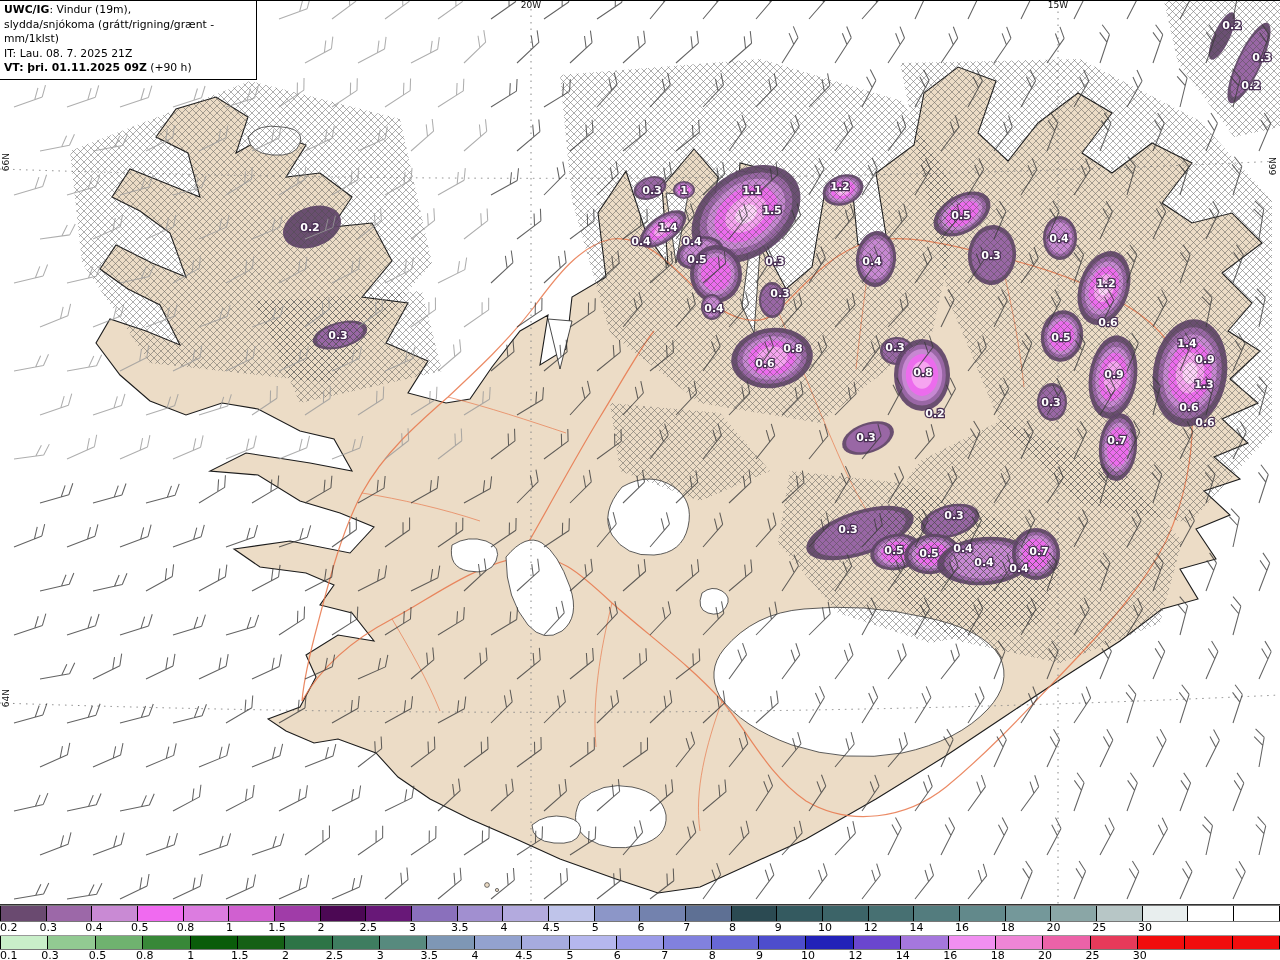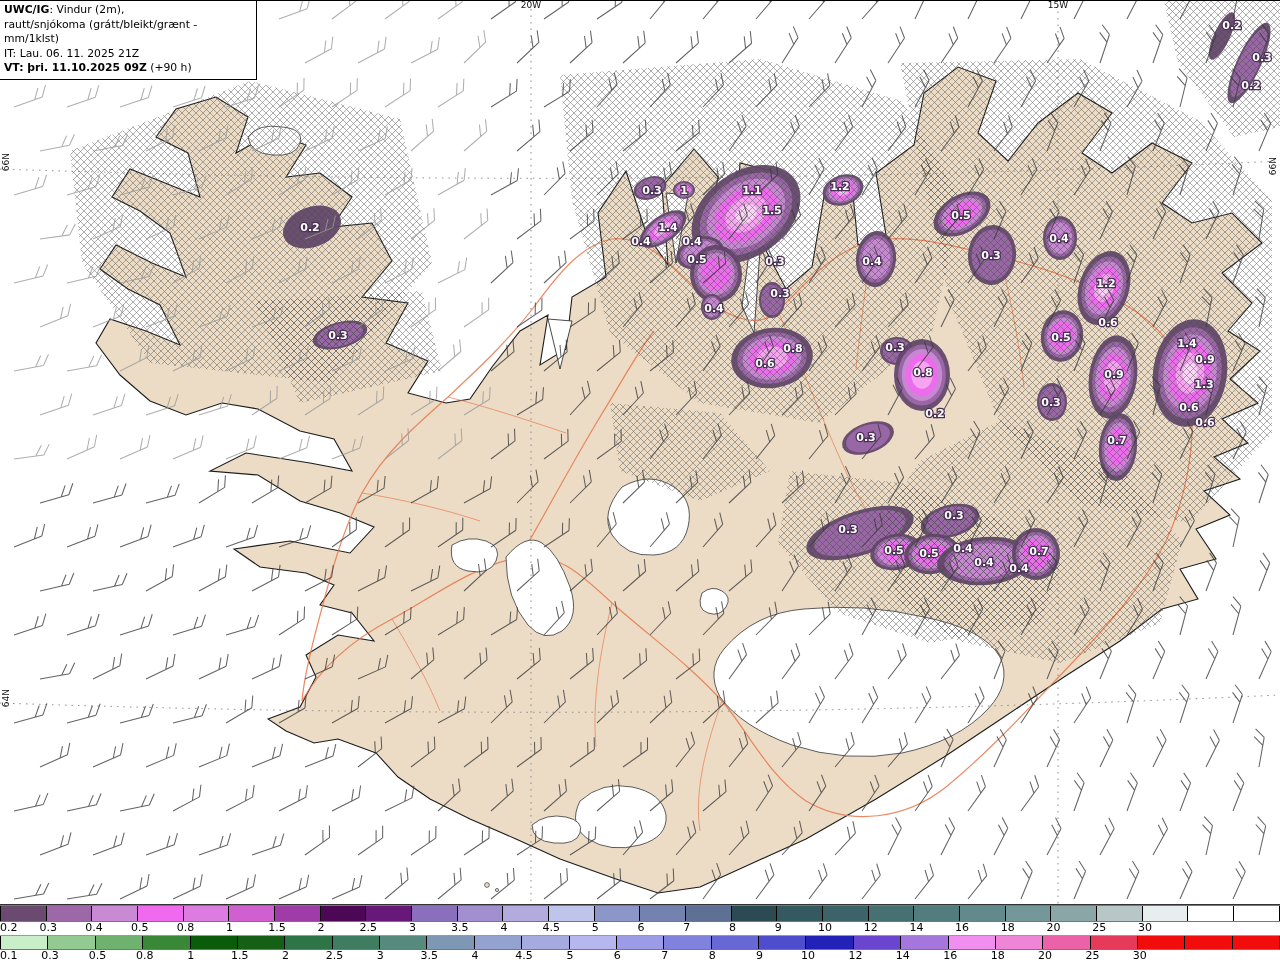--- a/index.html
+++ b/index.html
@@ -1783,24 +1783,24 @@
         <text x="984" y="565">0.4</text>
         <text x="1019" y="571">0.4</text>
         <text x="1039" y="554">0.7</text>
         <text x="1232" y="28">0.2</text>
         <text x="1262" y="60">0.3</text>
         <text x="1251" y="88">0.2</text>
       </g>
     </svg>
 
   <div class="title-box">
-    <div><b>UWC/IG</b><span>: Vindur (2m),</span></div>
-    <div>rautt/snjókoma (grátt/bleikt/grænt - mm/1klst)</div>
-    <div>IT: Lau. 06. 11. 2025 21Z</div>
-    <div><b>VT: þri. 11.10.2025 09Z</b><span> (+90 h)</span></div>
+    <div><b>UWC/IG</b><span>: Vindur (19m),</span></div>
+    <div>slydda/snjókoma (grátt/rigning/grænt - mm/1klst)</div>
+    <div>IT: Lau. 08. 7. 2025 21Z</div>
+    <div><b>VT: þri. 01.11.2025 09Z</b><span> (+90 h)</span></div>
   </div>
 
   <div id="geo-labels">
       <span class="geo-label geo-top" style="left: 531px;">20W</span>
       <span class="geo-label geo-top" style="left: 1058px;">15W</span>
       <span class="geo-label geo-side" style="left: 1px; top: 152px;">66N</span>
       <span class="geo-label geo-side" style="left: 1px; top: 688px;">64N</span>
       <span class="geo-label geo-side" style="left: 1268px; top: 156px;">66N</span>
     </div>
 

